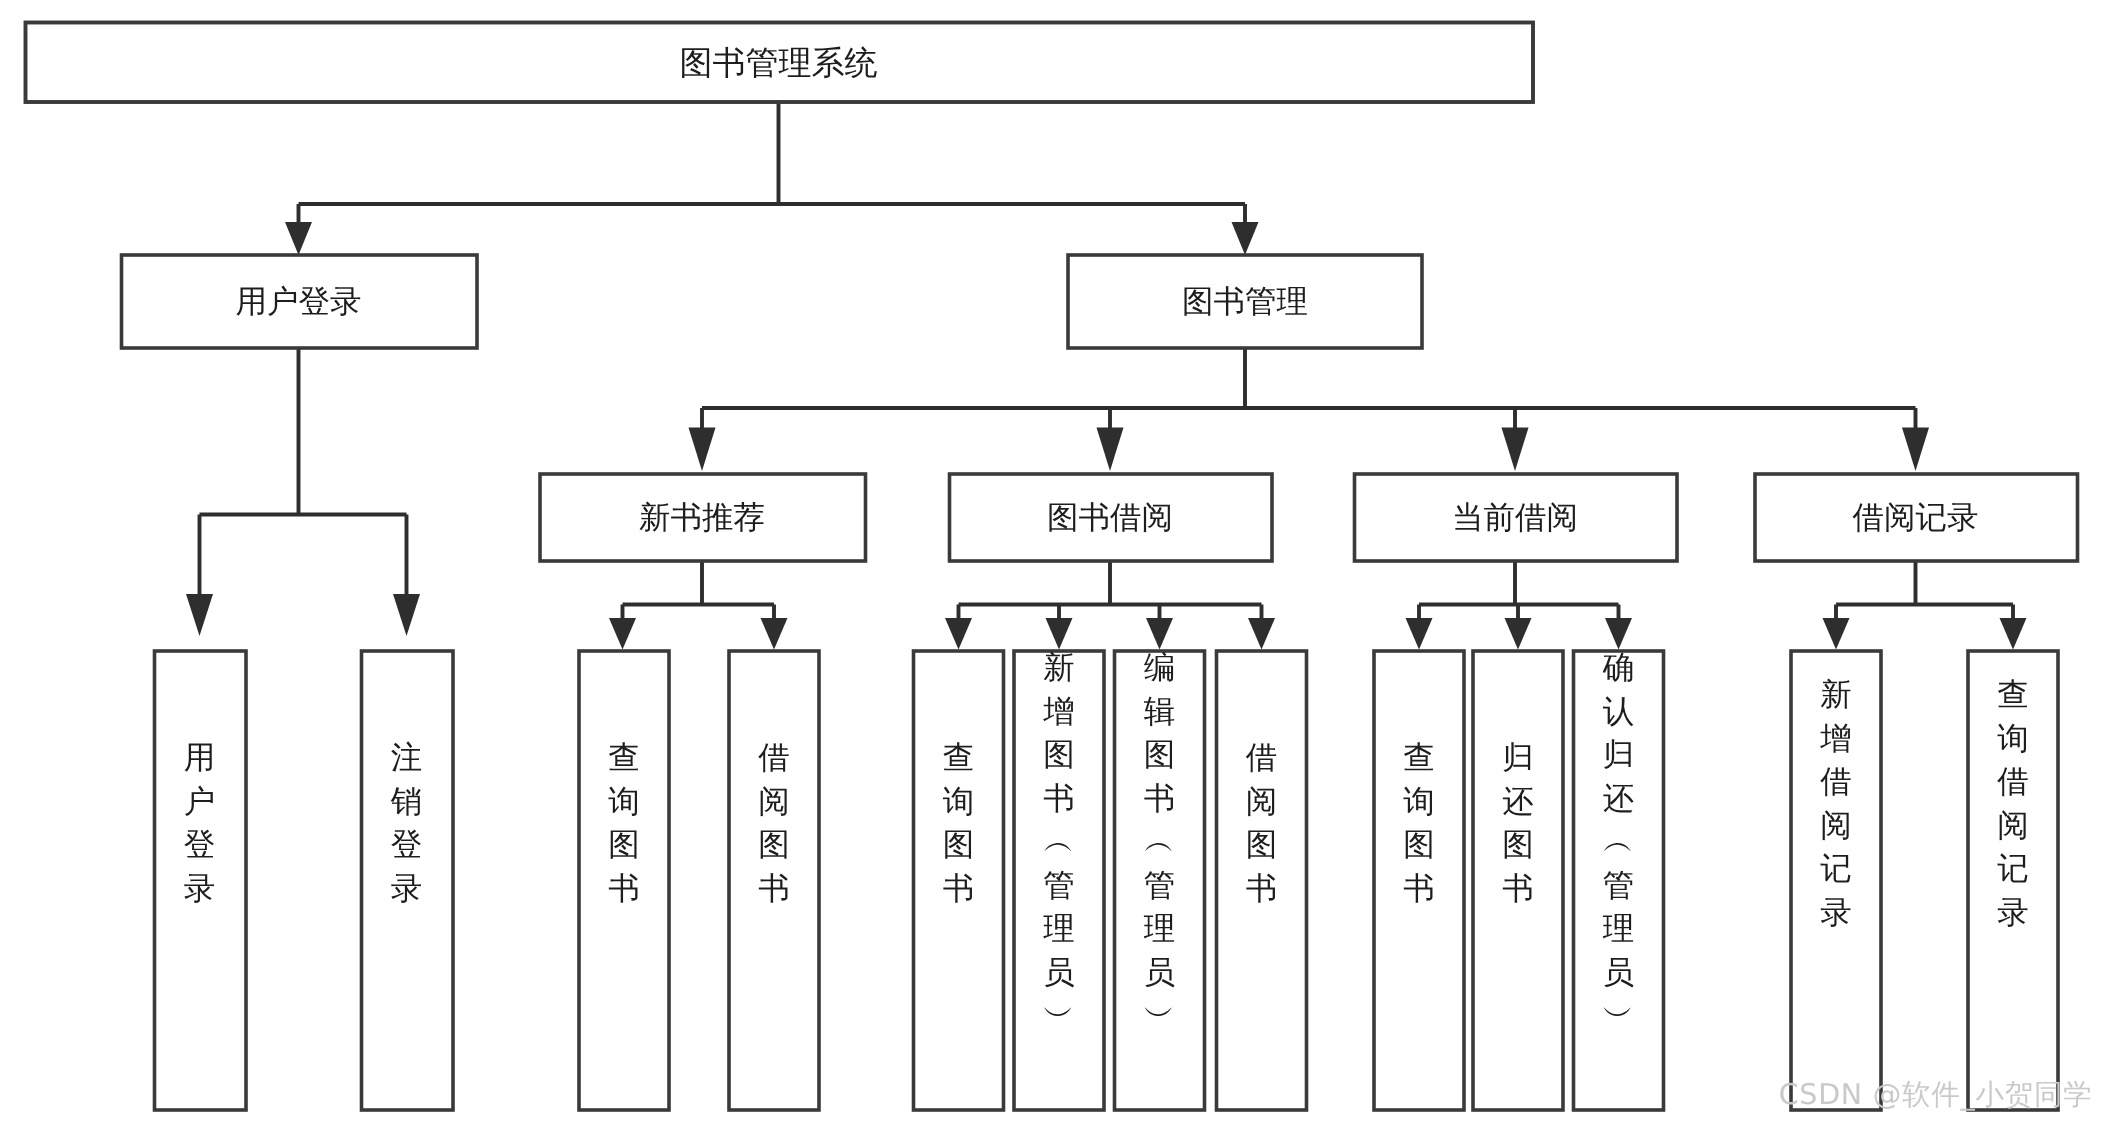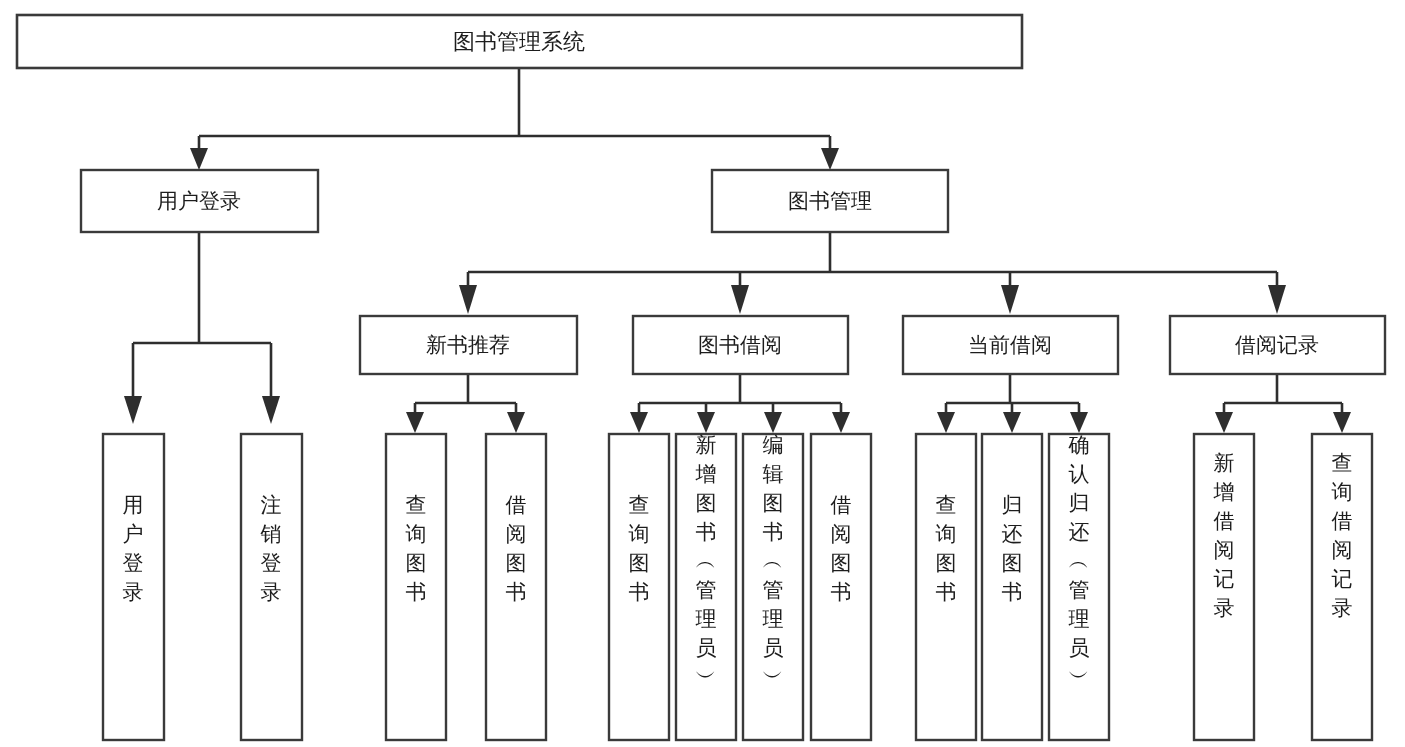--- a/index.html
+++ b/index.html
@@ -214,13 +214,14 @@
       <text class="vertical-label" x="1224" y="470"><tspan x="1224" dy="0">新</tspan><tspan x="1224" dy="29">增</tspan><tspan x="1224" dy="29">借</tspan><tspan x="1224" dy="29">阅</tspan><tspan x="1224" dy="29">记</tspan><tspan x="1224" dy="29">录</tspan></text>
     </g>
 
     <g>
       <rect class="node-box" x="1312" y="434" width="60" height="306"></rect>
       <text class="vertical-label" x="1342" y="470"><tspan x="1342" dy="0">查</tspan><tspan x="1342" dy="29">询</tspan><tspan x="1342" dy="29">借</tspan><tspan x="1342" dy="29">阅</tspan><tspan x="1342" dy="29">记</tspan><tspan x="1342" dy="29">录</tspan></text>
     </g>
 
   </svg>
 
+  <div class="watermark">CSDN @软件_小贺同学</div>
 </div>
 
 </body></html>

